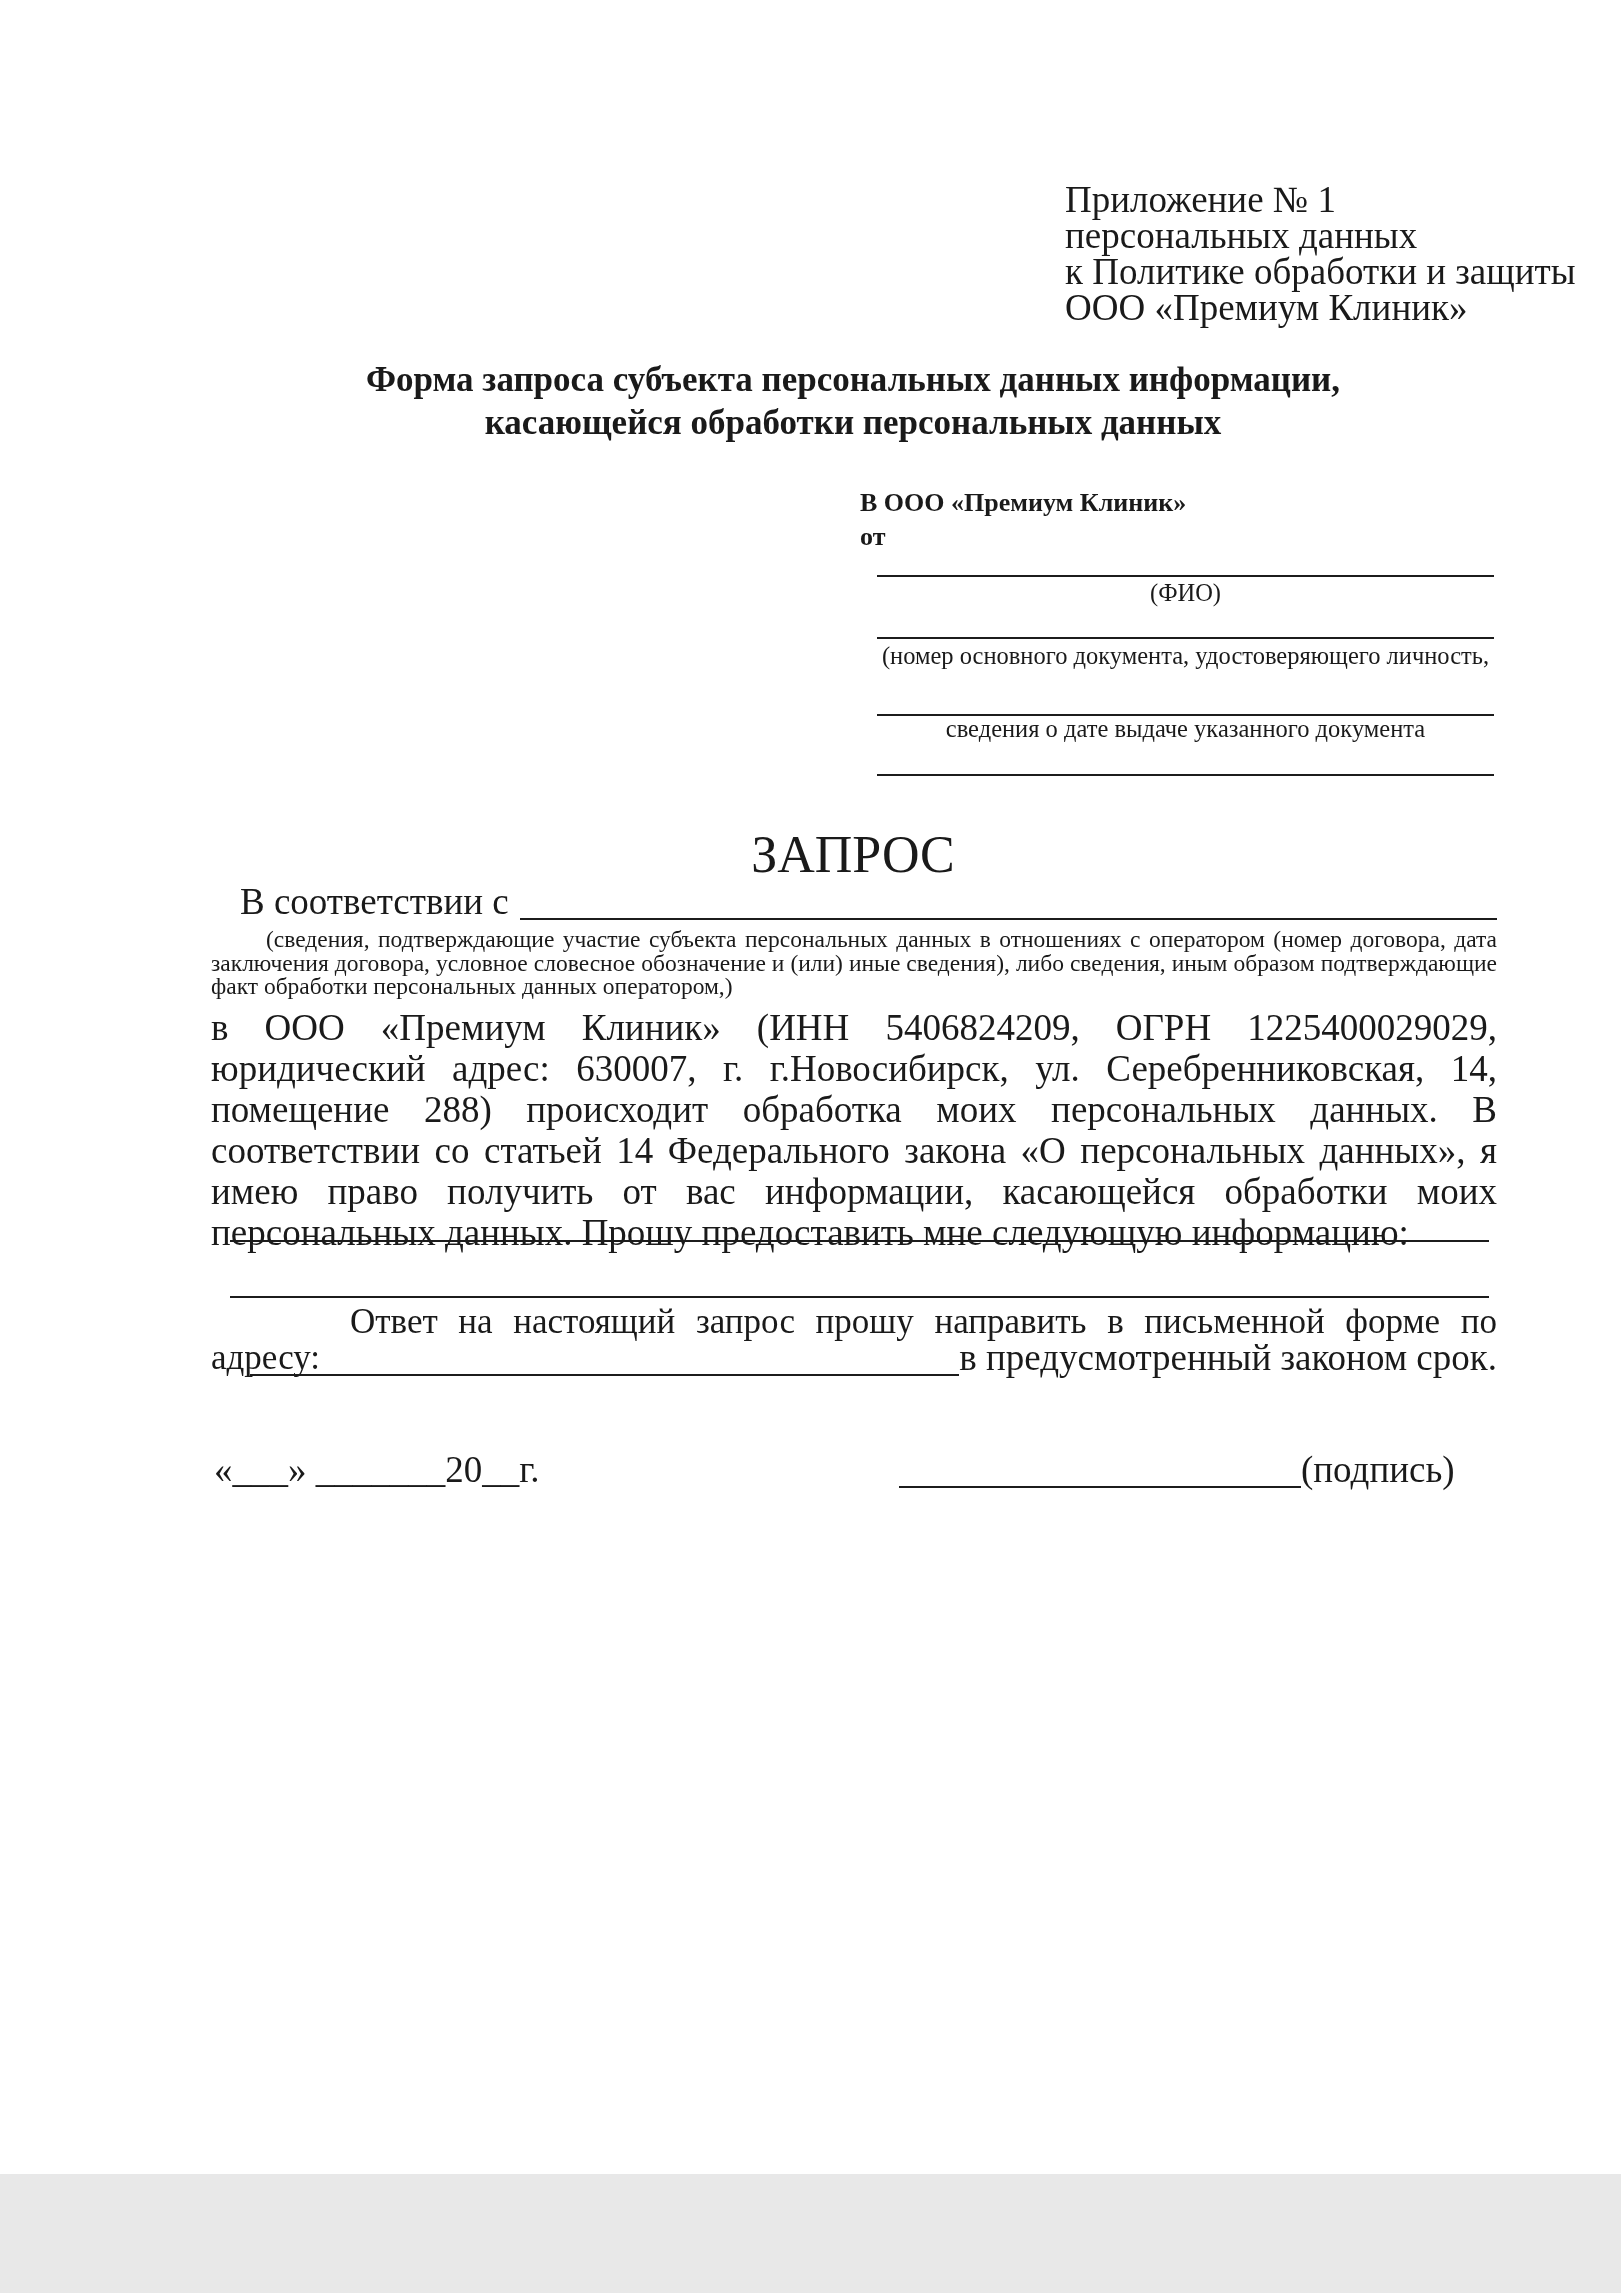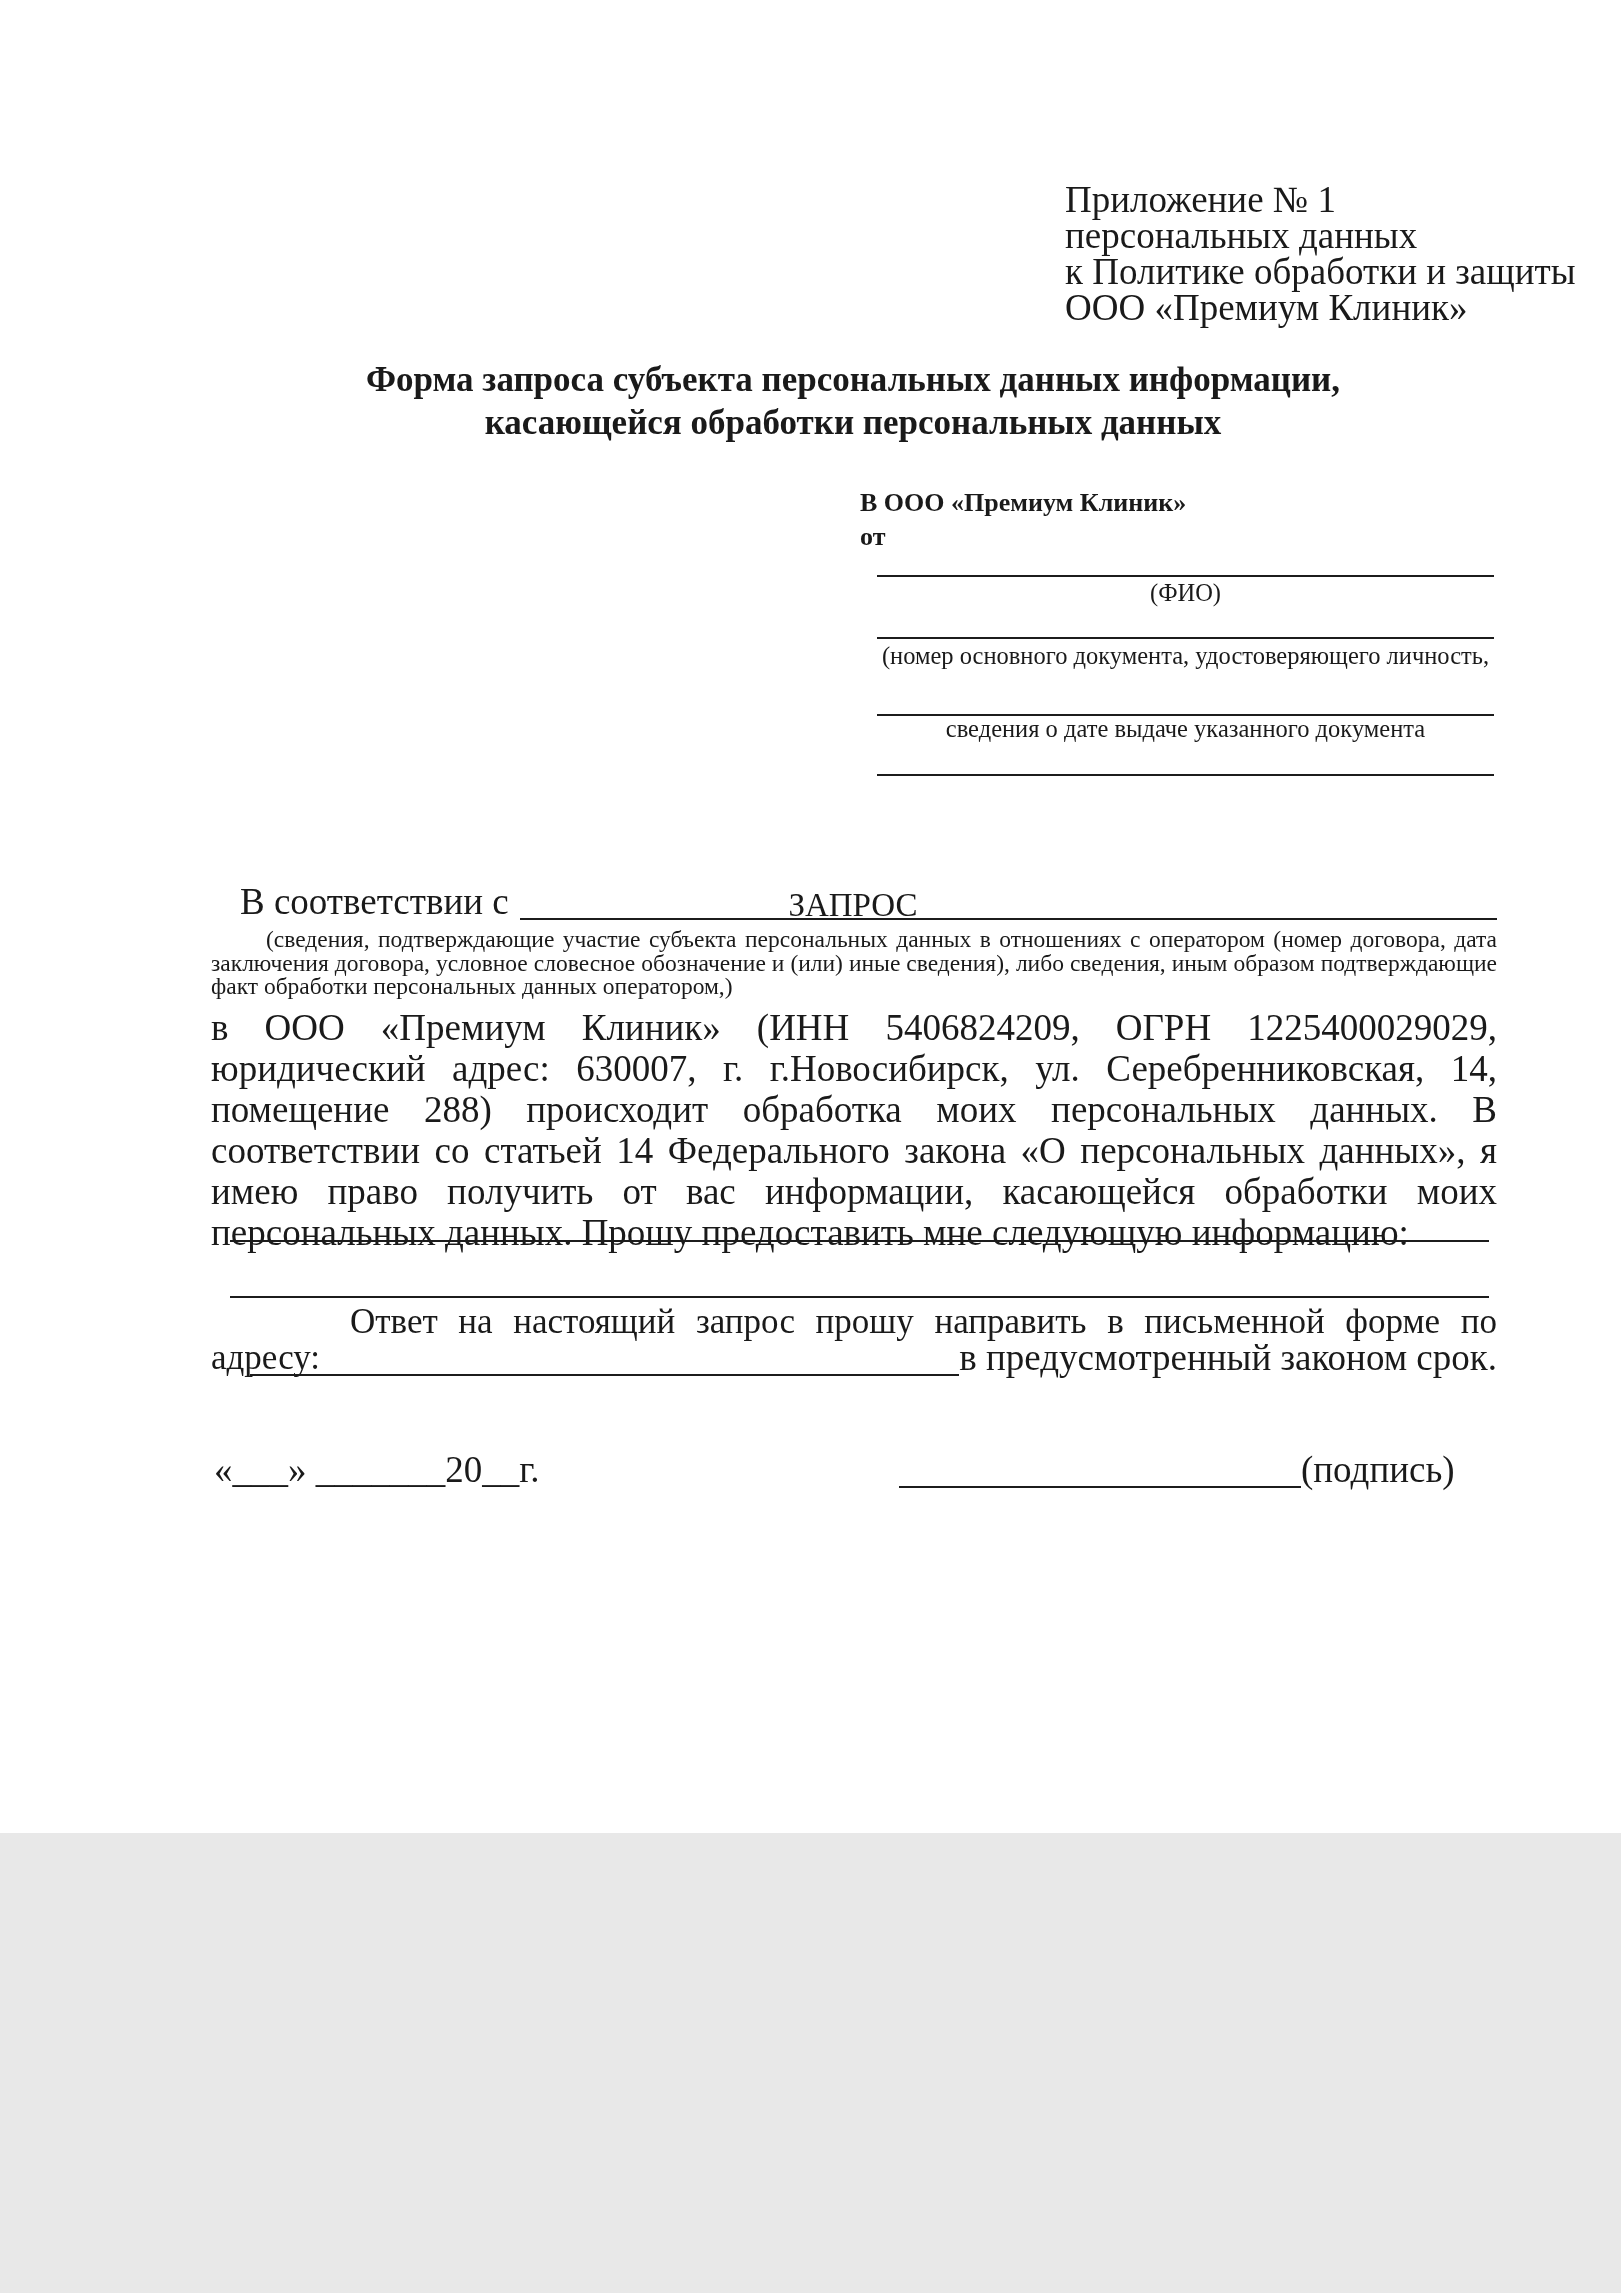--- a/index.html
+++ b/index.html
@@ -1,18 +1,18 @@
 <!DOCTYPE html>
 <html><head>
 <meta charset="utf-8">
 <style>
   * { margin:0; padding:0; box-sizing:border-box; }
   html,body { background:#e8e8e8; }
   .page {
-    position:relative; width:1621px; height:1833px; margin:0 auto;
+    position:relative; width:1621px; height:2174px; margin:0 auto;
     background:#ffffff; color:#1a1a1a;
     font-family:"Liberation Serif","DejaVu Serif",serif;
     overflow:hidden;
   }
   .abs { position:absolute; }
 
   .appendix { left:1065px; top:182px; font-size:37px; line-height:36px; }
 
   .doc-title {
     left:211px; top:358px; width:1284px; text-align:center;
@@ -23,22 +23,22 @@
 
   .field-line { position:absolute; left:877px; width:617px; height:0;
     border-bottom:2.9px solid #1c1c1c; }
   .field-caption { position:absolute; left:877px; width:617px; text-align:center;
     font-size:24.5px; line-height:25.5px; }
   #ul1{top:575px} #cap1{top:580px}
   #ul2{top:637px} #cap2{top:643px}
   #ul3{top:714px} #cap3{top:716px}
   #ul4{top:774px} #cap4{top:780px}
 
-  .zapros { left:211px; top:886px; width:1284px; text-align:center;
-    font-size:33px; line-height:39px;font-family:Liberation Serif, serif; }
+  .zapros { left:211px; top:835px; width:1284px; text-align:center;
+    font-size:52px; line-height:39px;font-family:Liberation Serif, serif; }
 
   .intro-row { left:211px; top:883px; width:1286px; display:flex;
     font-size:37px; line-height:37px; }
   .intro-text { padding-left:29px; white-space:nowrap; }
   .intro-fill { flex:1 1 auto; border-bottom:2.9px solid #1c1c1c; margin-left:11.8px; }
 
   .fine-print { left:211px; top:928px; width:1286px;
     font-size:23.5px; line-height:23.5px; text-align:justify; text-indent:55px; }
 
   .body-par { left:211px; top:1007px; width:1286px;

